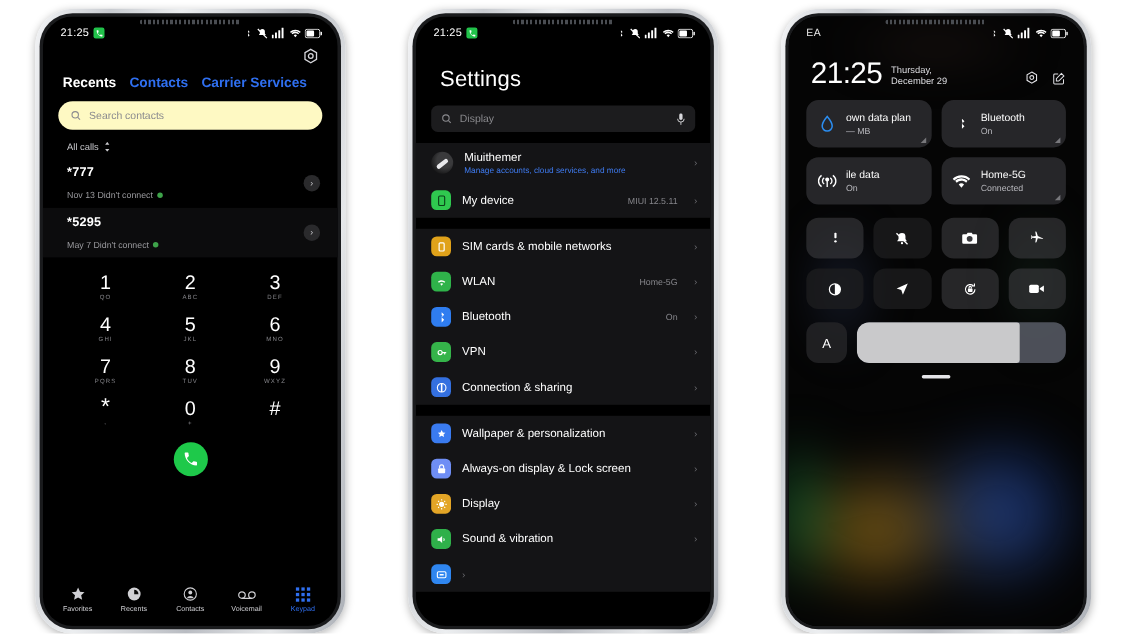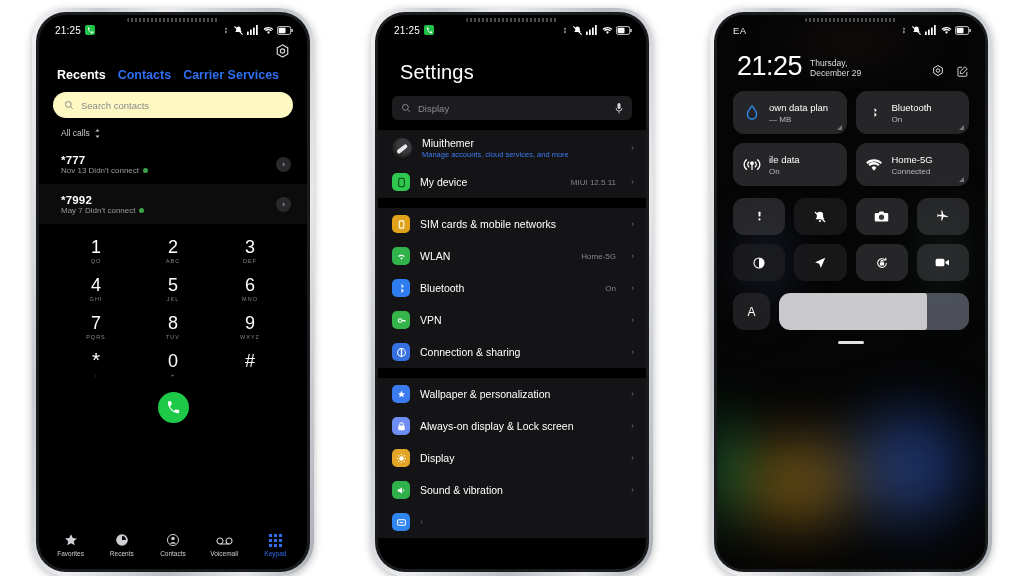--- a/index.html
+++ b/index.html
@@ -72,21 +72,21 @@
   .p1-search .ph { font-size: 9.5px; color: #8a8a8e; }
   .p1-filter { display: flex; align-items: flex-end; gap: 4px; padding: 10px 0 6px 22px; }
   .p1-filter span { font-size: 8.5px; color: #c8c8cc; }
   .calls { display: flex; flex-direction: column; }
   .call-row {
     display: flex; align-items: center; justify-content: space-between;
     padding: 7px 16px 7px 22px; min-height: 40px;
   }
   .call-row.alt { background: #0c0c0d; }
   .call-num { font-size: 11.5px; color: #fff; font-weight: 700; letter-spacing: .2px; }
-  .call-sub { font-size: 8px; color: #9a9a9e; margin-top: 0; display: flex; align-items: center; gap: 4px; }
+  .call-sub { font-size: 8px; color: #9a9a9e; margin-top: 10px; display: flex; align-items: center; gap: 4px; }
   .greendot { width: 5px; height: 5px; border-radius: 50%; background: #3ea34a; display:inline-block; }
   .chev-circle {
     width: 15px; height: 15px; border-radius: 50%; background: #2a2a2c;
     display: flex; align-items: center; justify-content: center; color: #c6c6ca; font-size: 8px;
   }
   .dialpad { padding: 14px 26px 0 26px; }
   .dial-row { display: flex; justify-content: space-between; margin-bottom: 11px; }
   .key { width: 62px; text-align: center; }
   .key-d { font-size: 18px; color: #fff; font-weight: 400; line-height: 1; }
   .key-l { font-size: 5.5px; color: #85858a; letter-spacing: 1px; margin-top: 2px; height: 7px; }
@@ -272,21 +272,21 @@
                   <div class="call-num">*777</div>
                   <div class="call-sub">
                     <span>Nov 13 Didn't connect</span>
                       <i class="greendot"></i>
                   </div>
                 </div>
                 <div class="chev-circle">›</div>
               </div>
               <div class="call-row alt">
                 <div>
-                  <div class="call-num">*7992</div>
+                  <div class="call-num">*5295</div>
                   <div class="call-sub">
                     <span>May 7 Didn't connect</span>
                       <i class="greendot"></i>
                   </div>
                 </div>
                 <div class="chev-circle">›</div>
               </div>
             </div>
 
             <div class="dialpad">

